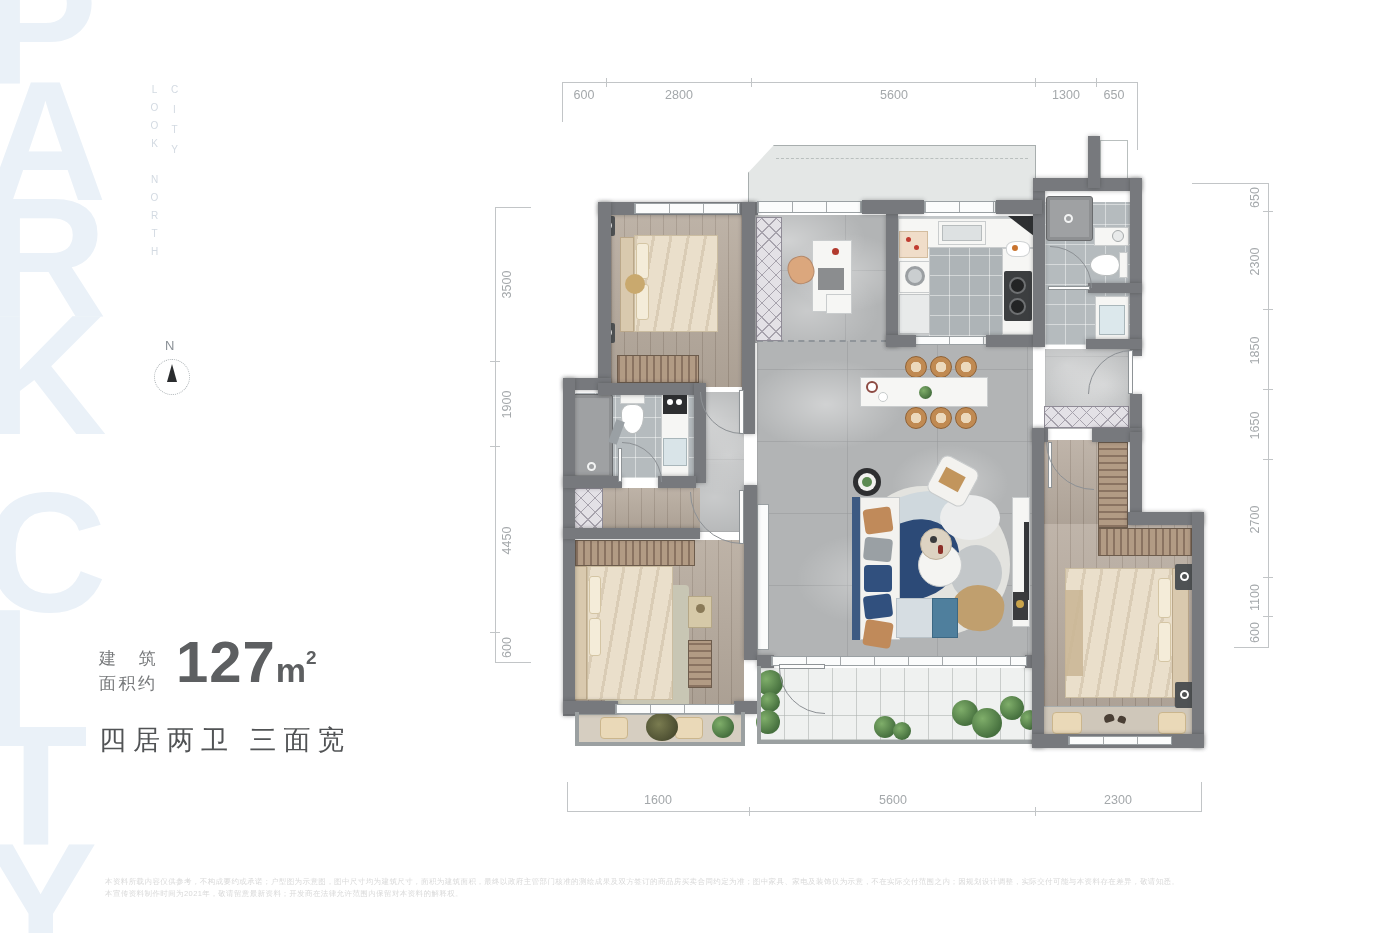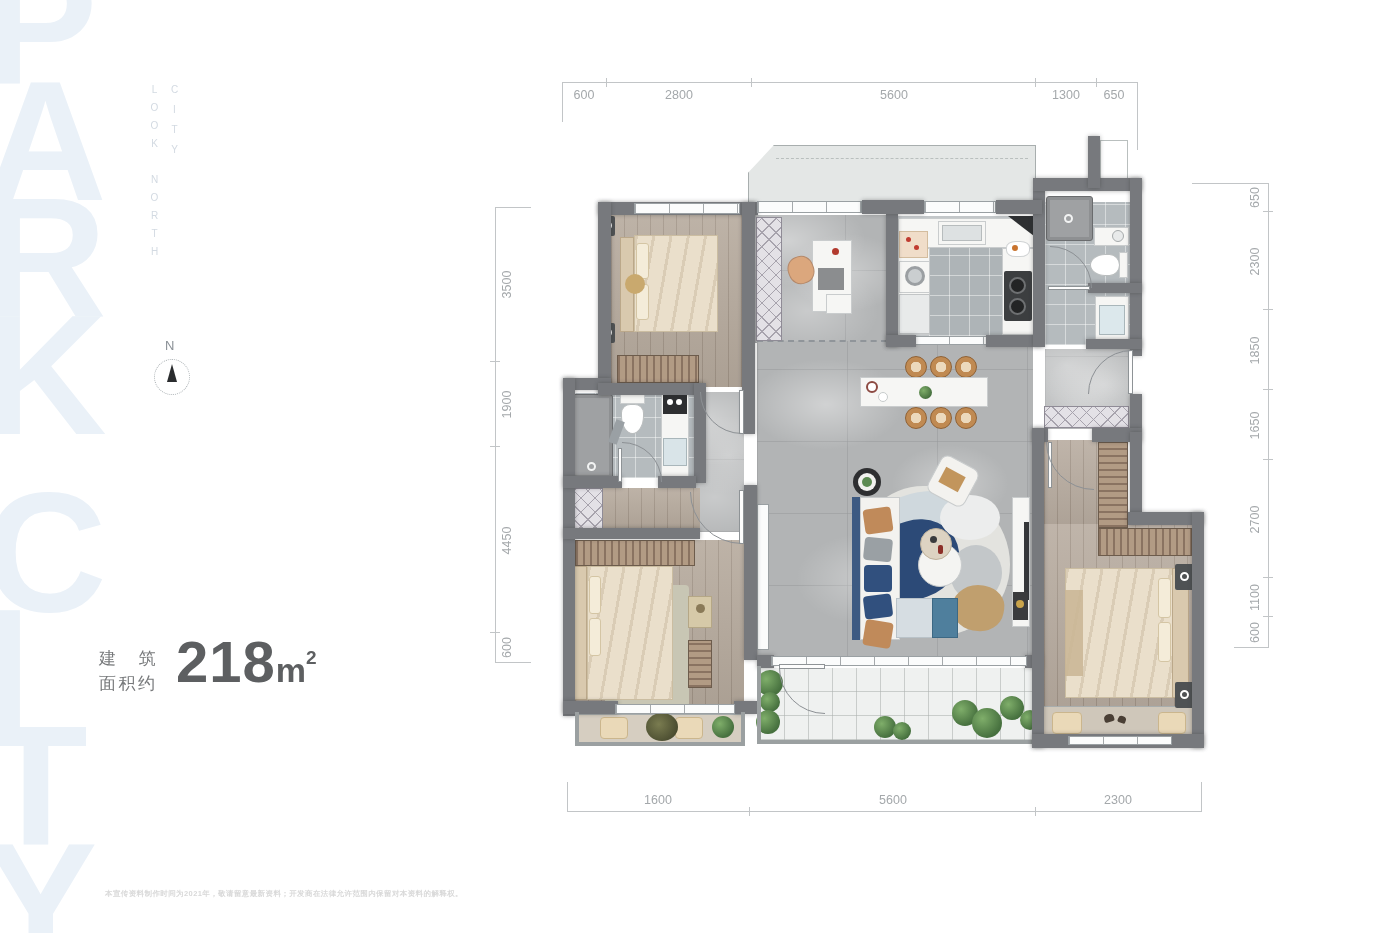--- a/index.html
+++ b/index.html
@@ -78,22 +78,23 @@
 
   <div class="abs" style="left:150px; top:338px; width:44px; height:62px;">
     <div class="abs" style="left:15px; top:0; font-size:13px; color:#8a9096;">N</div>
     <div class="abs" style="left:4px; top:21px; width:36px; height:36px; border:1px dotted #adb3b6; border-radius:50%;"></div>
     <div class="abs" style="left:17px; top:26px; width:0; height:0; border-left:5px solid transparent; border-right:5px solid transparent; border-bottom:18px solid #2a2c2e;"></div>
   </div>
 
   <div class="info-s" style="left:99px; top:647px; letter-spacing:9px;">建 筑</div>
   <div class="info-s" style="left:99px; top:672px; letter-spacing:2.5px;">面积约</div>
   <div class="abs" style="left:176px; top:628px; color:#5d5f61;">
-    <span style="font-size:58px; font-weight:600; letter-spacing:1px;">218</span><span style="font-size:34px; font-weight:600;">m</span><sup style="font-size:19px; font-weight:700; vertical-align:18px;">2</sup>
+    <span style="font-size:58px; font-weight:600; letter-spacing:1px;">127</span><span style="font-size:34px; font-weight:600;">m</span><sup style="font-size:19px; font-weight:700; vertical-align:18px;">2</sup>
   </div>
+  <div class="abs" style="left:99px; top:722px; font-size:27px; color:#515355; letter-spacing:7px; font-weight:500;">四居两卫 三面宽</div>
 
   <div class="abs" style="left:748px; top:145px; width:288px; height:58px; background:#e4e7e6; border:1px solid #a8aeae; clip-path:polygon(0 48%, 9% 0, 100% 0, 100% 100%, 0 100%);"></div>
   <div class="abs" style="left:776px; top:158px; width:252px; height:0; border-top:1px dashed #b9bfbe;"></div>
   <div class="abs" style="left:1100px; top:140px; width:28px; height:48px; background:#fff; border:1px solid #b9bfbe;"></div>
 
   <div class="wood" style="left:611px; top:215px; width:131px; height:172px;"></div>
   <div class="marble" style="left:755px; top:215px; width:131px; height:128px;"></div>
   <div class="abs" style="left:898px; top:216px; width:135px; height:121px; background:#c3c7c9;"></div>
   <div class="tile" style="left:929px; top:248px; width:74px; height:88px; background-color:#aeb4b7;"></div>
   <div class="tile" style="left:1045px; top:202px; width:85px; height:143px;"></div>
@@ -363,15 +364,16 @@
   <div class="dl" style="left:1263px; top:616px; width:10px; height:1px;"></div>
   <div class="dl" style="left:1234px; top:647px; width:34px; height:1px;"></div>
   <div class="dlab vlab" style="left:1220px; top:190px; width:70px;">650</div>
   <div class="dlab vlab" style="left:1220px; top:254px; width:70px;">2300</div>
   <div class="dlab vlab" style="left:1220px; top:343px; width:70px;">1850</div>
   <div class="dlab vlab" style="left:1220px; top:418px; width:70px;">1650</div>
   <div class="dlab vlab" style="left:1220px; top:512px; width:70px;">2700</div>
   <div class="dlab vlab" style="left:1220px; top:590px; width:70px;">1100</div>
   <div class="dlab vlab" style="left:1220px; top:625px; width:70px;">600</div>
 
-  <div class="disc" style="left:105px; top:888px;font-weight:bold;">本宣传资料制作时间为2021年，敬请留意最新资料；开发商在法律允许范围内保留对本资料的解释权。</div>
+  <div class="disc" style="left:105px; top:876px;">本资料所载内容仅供参考，不构成要约或承诺；户型图为示意图，图中尺寸均为建筑尺寸，面积为建筑面积，最终以政府主管部门核准的测绘成果及双方签订的商品房买卖合同约定为准；图中家具、家电及装饰仅为示意，不在实际交付范围之内；因规划设计调整，实际交付可能与本资料存在差异，敬请知悉。</div>
+  <div class="disc" style="left:105px; top:888px;">本宣传资料制作时间为2021年，敬请留意最新资料；开发商在法律允许范围内保留对本资料的解释权。</div>
 
 </div>
 
 </body></html>

